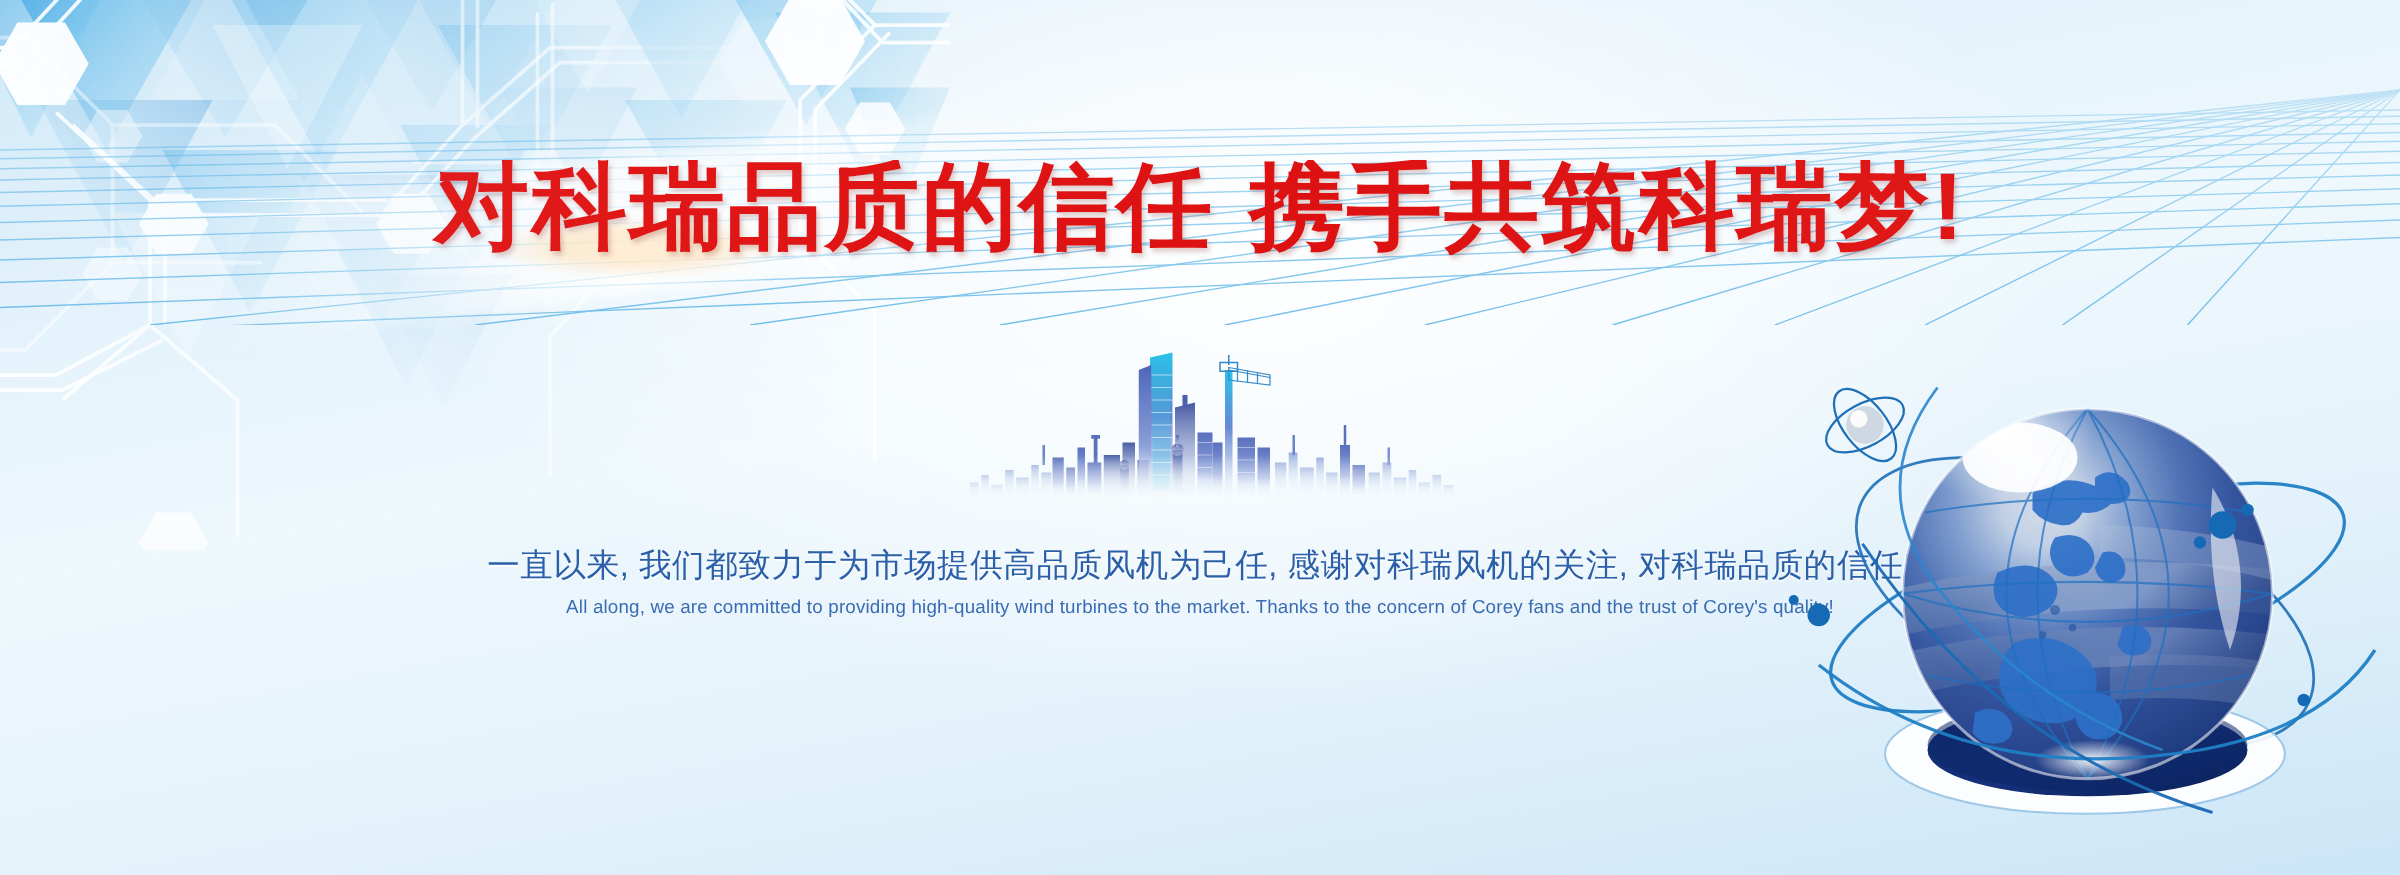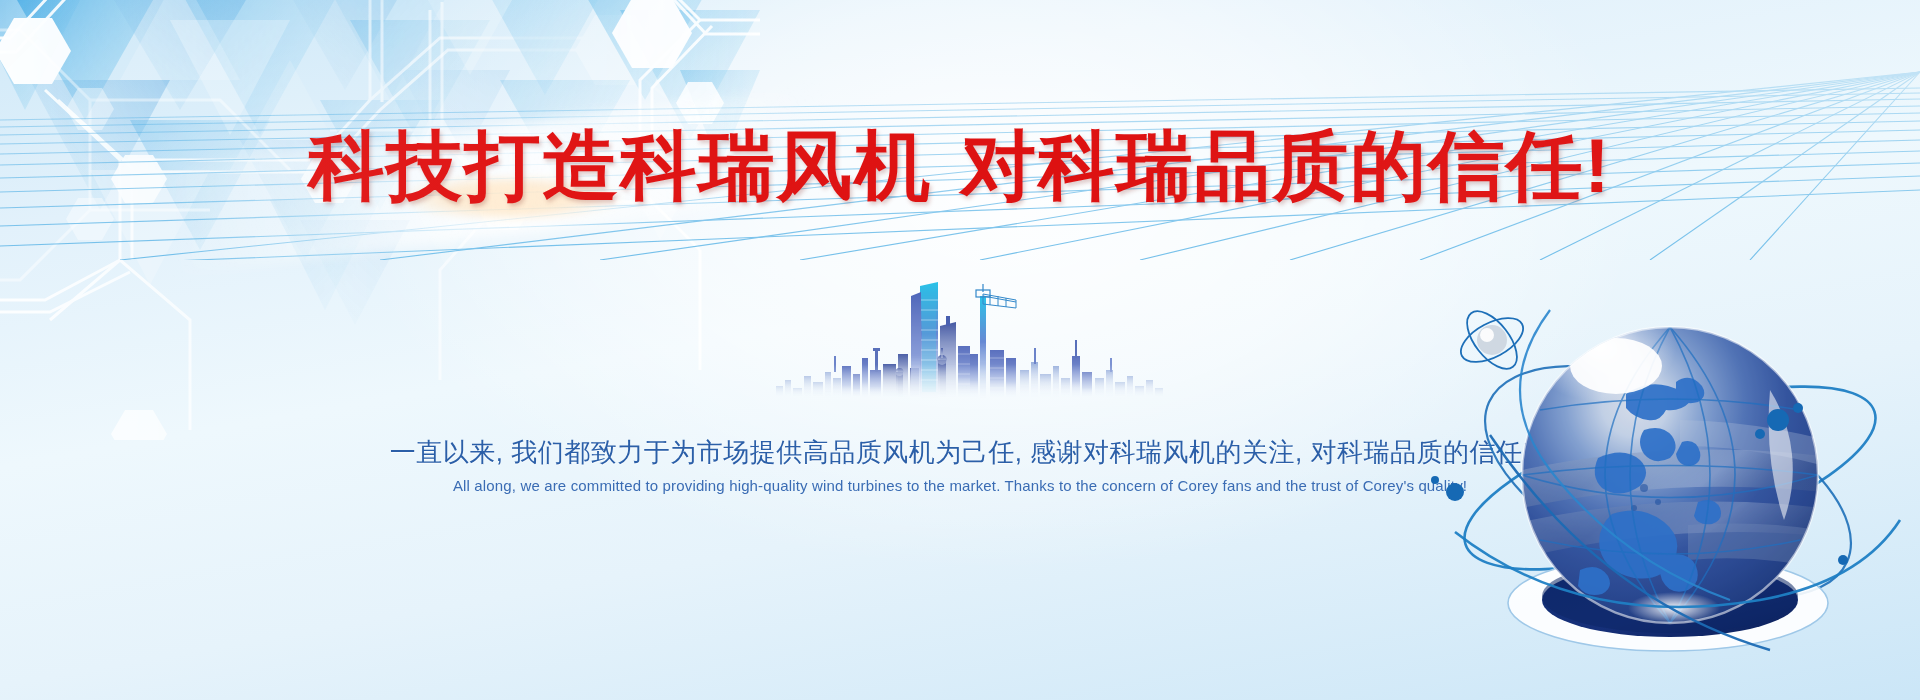--- a/index.html
+++ b/index.html
@@ -260,21 +260,21 @@
       <path d="M 1920 72 L 1750 260"></path>
     </g>
   </svg>
 
   <div id="streak"></div>
   <div id="glowcore"></div>
 
   <div id="content">
 
     <div id="headline">
-      <span>科技打造科瑞风机</span><span class="gap"></span><span>对科瑞品质的信任!</span>
+      <span>对科瑞品质的信任</span><span class="gap"></span><span>携手共筑科瑞梦!</span>
     </div>
 
     <svg id="skyline" viewBox="0 0 400 120" preserveAspectRatio="none">
       <defs>
         <linearGradient id="bldA" x1="0" y1="0" x2="0" y2="1">
           <stop offset="0%" stop-color="#27c2e8"></stop>
           <stop offset="45%" stop-color="#5a7fd0"></stop>
           <stop offset="100%" stop-color="#c9d9f0" stop-opacity=".5"></stop>
         </linearGradient>
         <linearGradient id="bldB" x1="0" y1="0" x2="0" y2="1">

